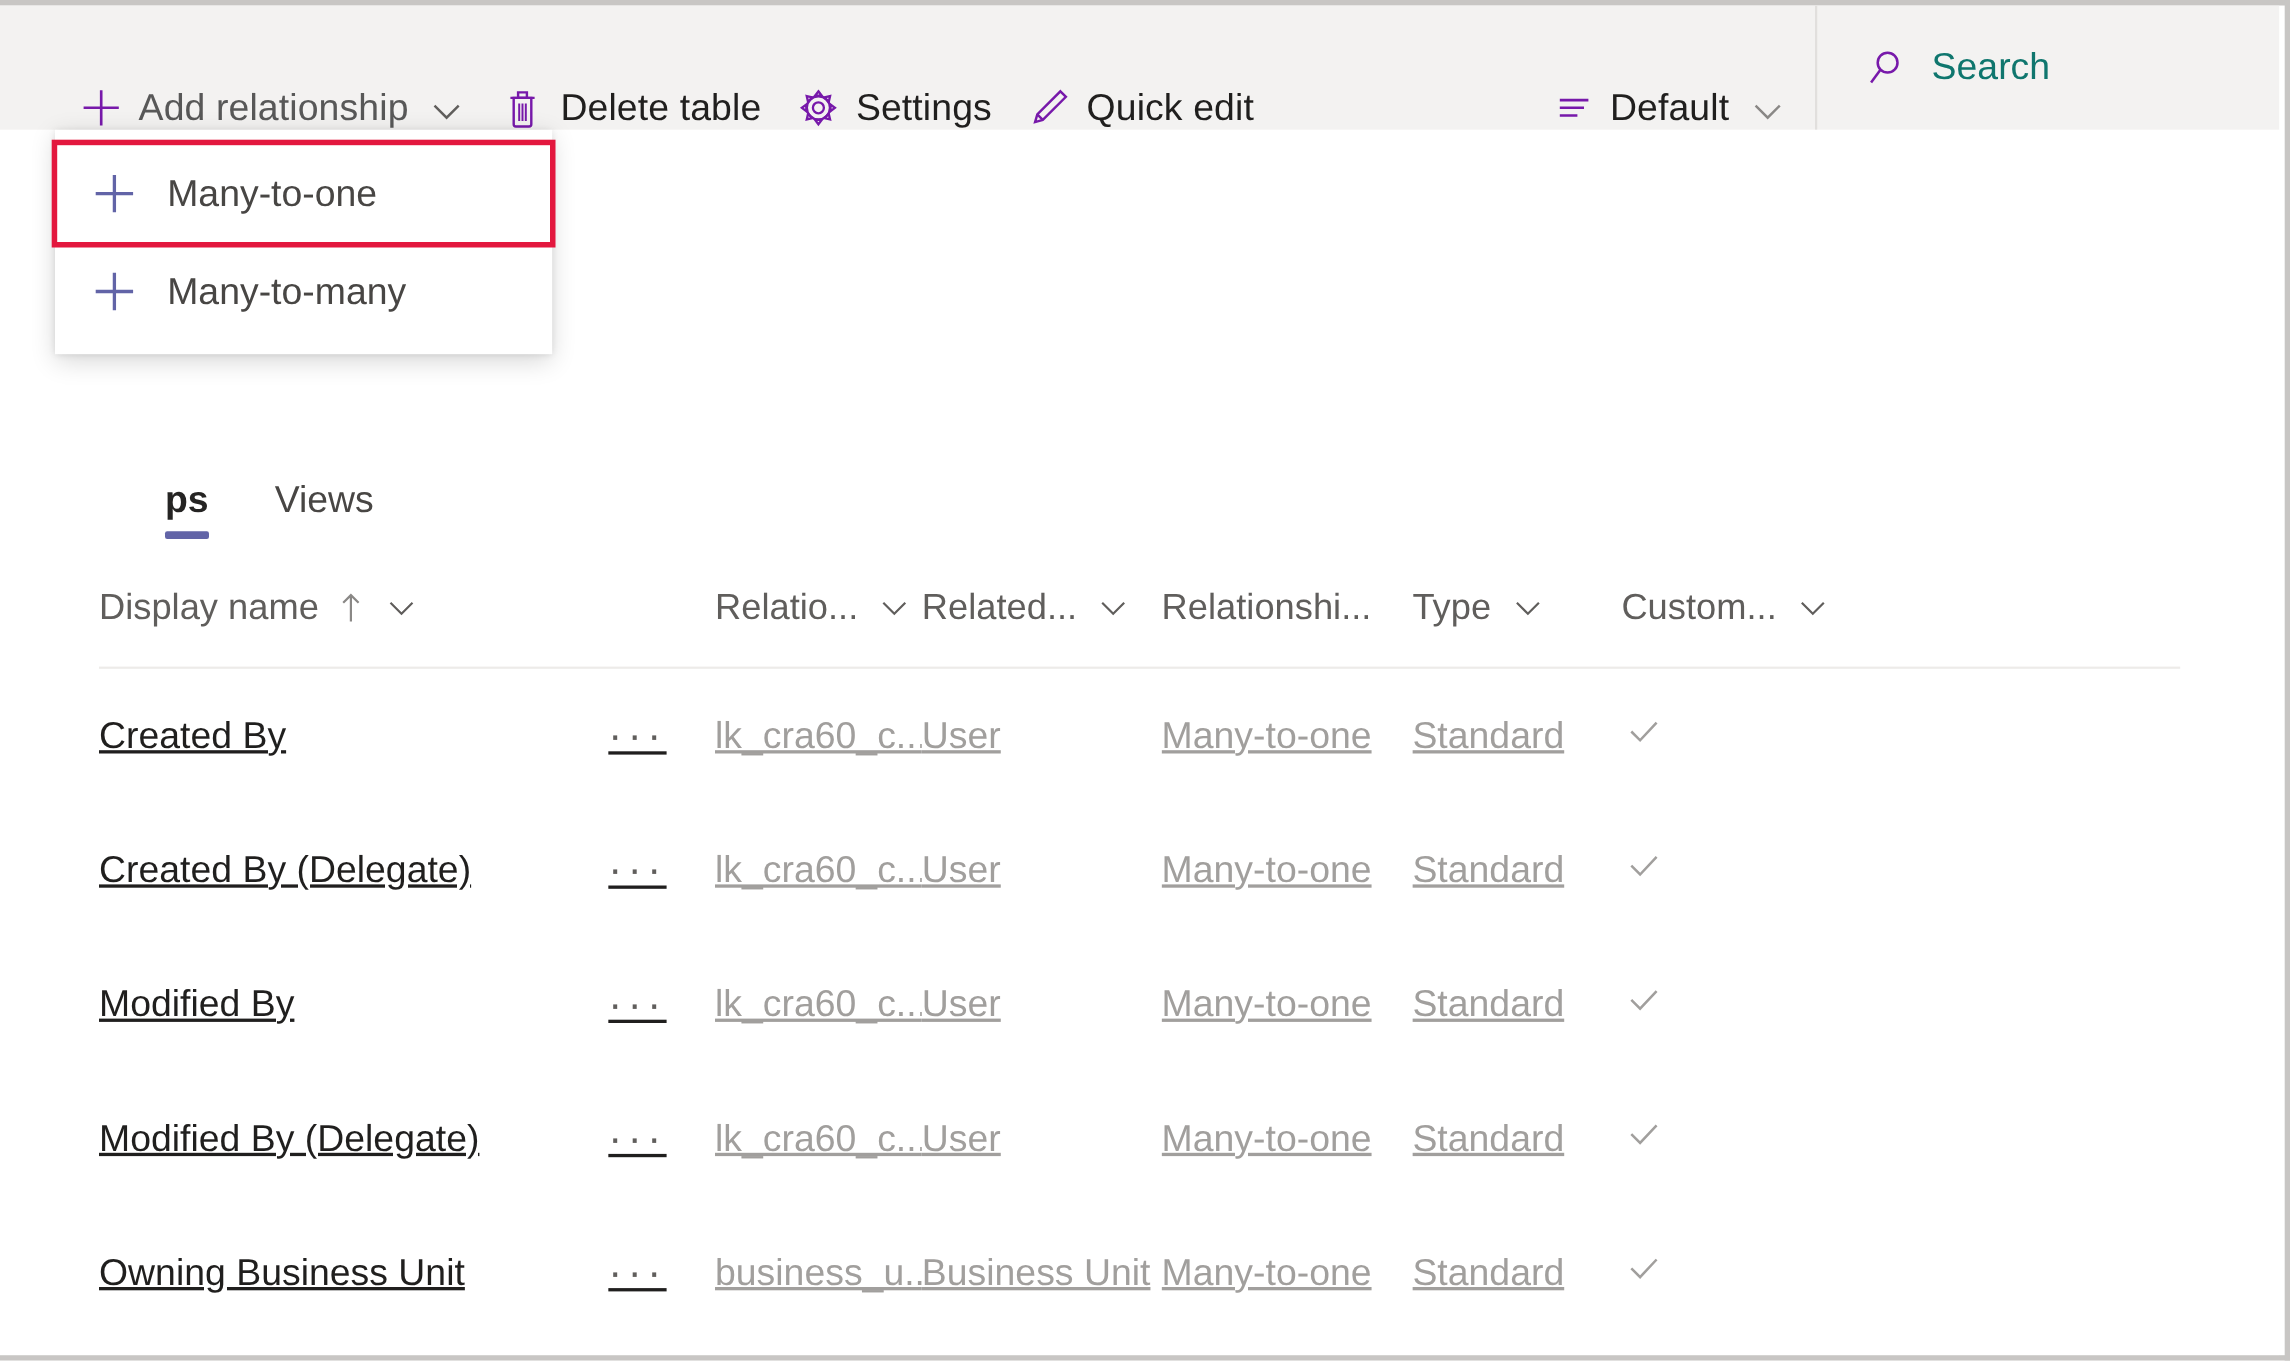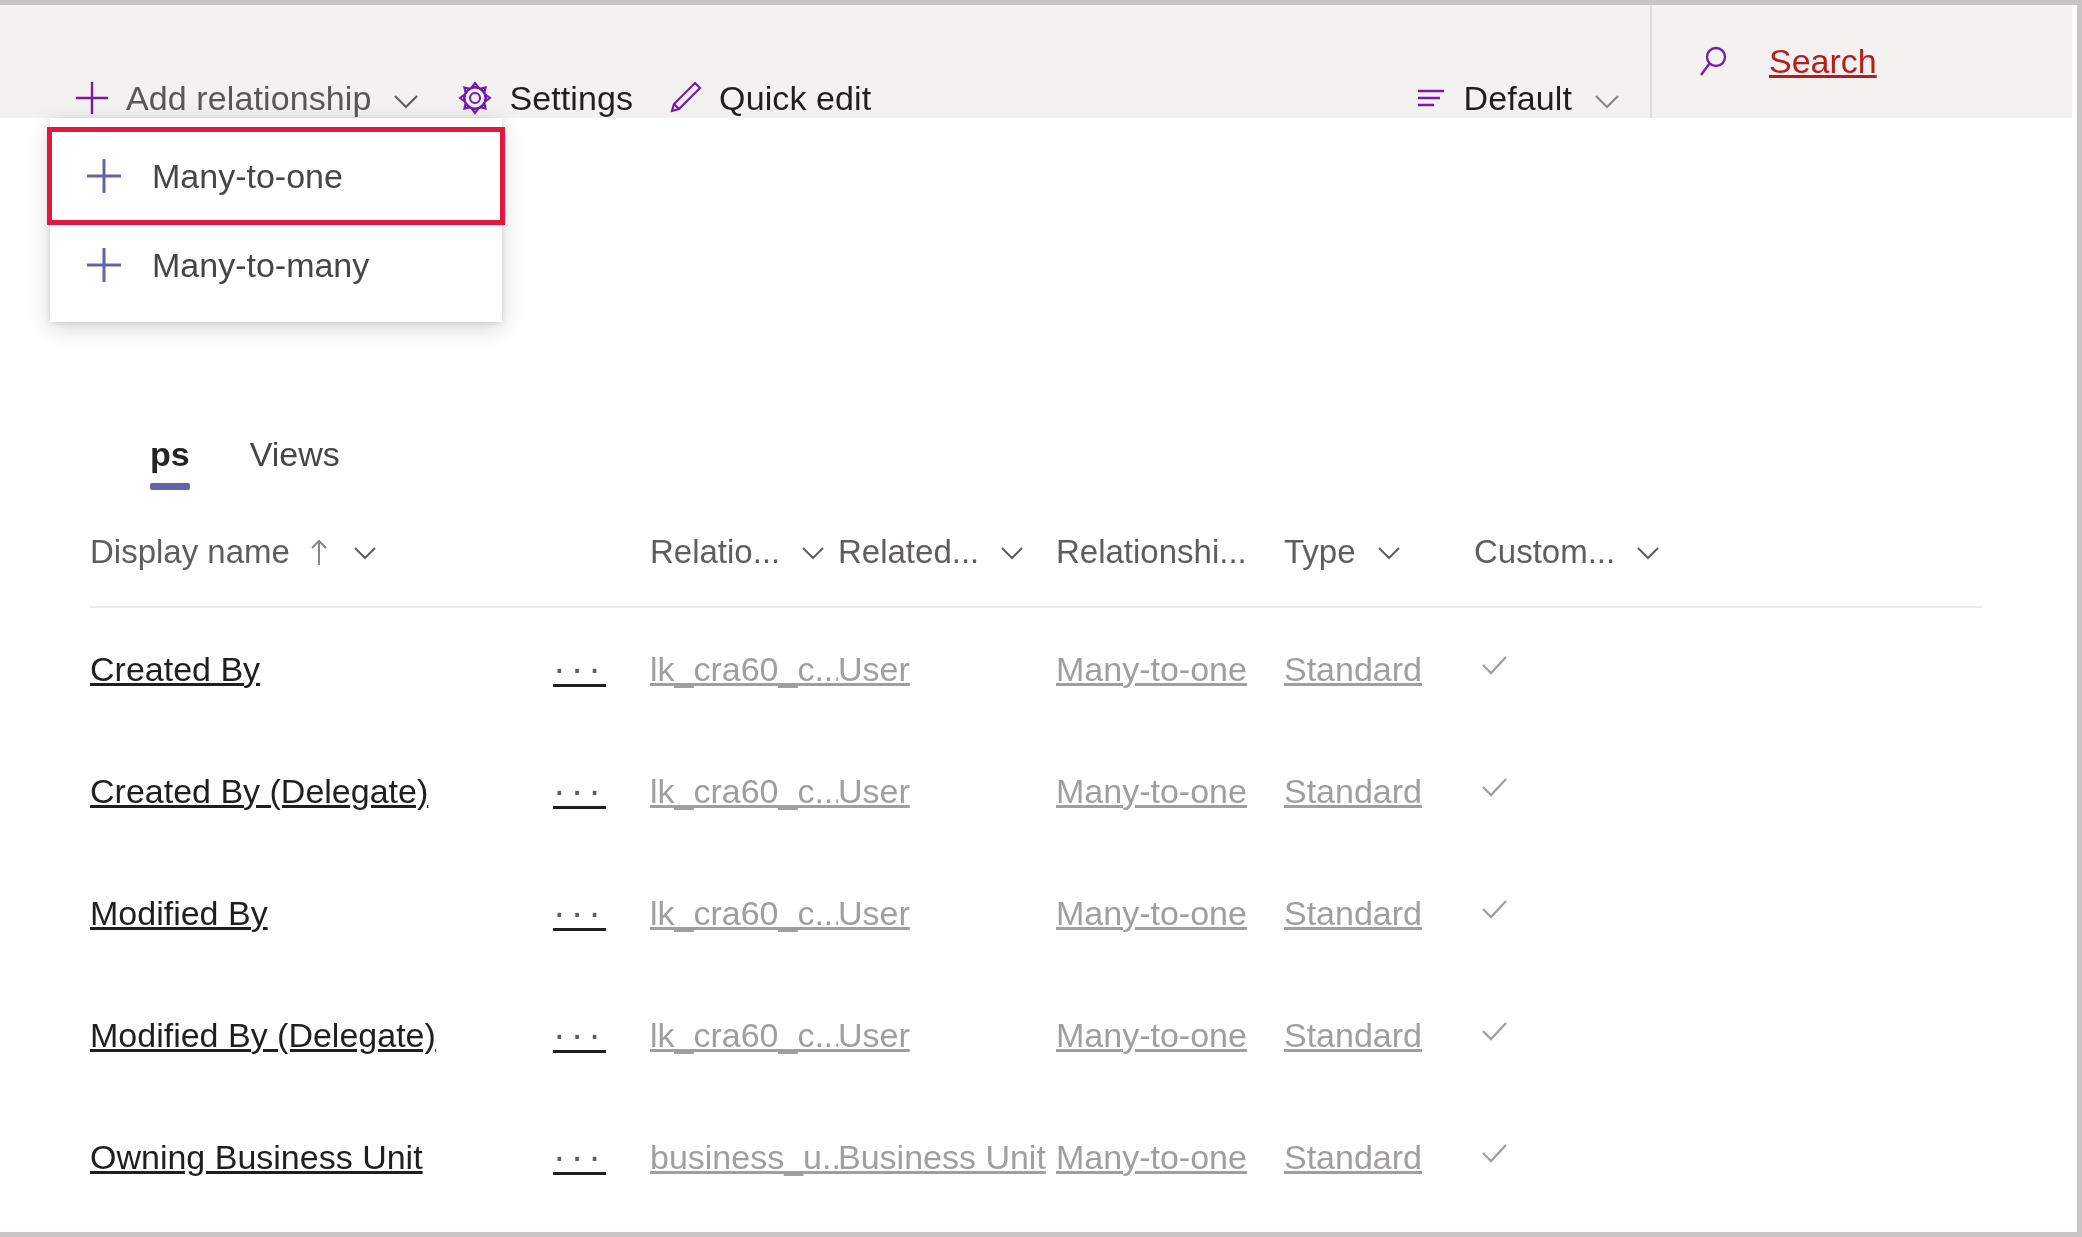--- a/index.html
+++ b/index.html
@@ -91,23 +91,22 @@
   .search-box {
     display: flex;
     align-items: center;
     height: 100%;
     padding: 0 28px 0 36px;
     min-width: 350px;
     cursor: text;
   }
   .search-ph {
     font-size: 34px;
-    color: #b91c1c;
-    margin-left: 35px;
-    text-decoration: underline;
+    color: #0f766e;
+    margin-left: 22px;
   }
 
   
   .content {
     position: absolute;
     left: 0;
     top: 113px;
     width: 2072px;
     bottom: 0;
     background: #ffffff;
@@ -301,20 +300,31 @@
           </svg>
         </span>
         <span class="cmd-label muted">Add relationship</span>
         <span class="cmd-caret">
           <svg width="34" height="34" viewBox="0 0 34 34">
             <path d="M6 12 L17 23 L28 12" stroke="#605e5c" stroke-width="2.2" fill="none"></path>
           </svg>
         </span>
       </div>
 
+      <div class="cmd-btn">
+        <span class="cmd-ico">
+          <svg width="40" height="40" viewBox="0 0 40 40">
+            <path d="M12 11 h16 v24 a2 2 0 0 1 -2 2 h-12 a2 2 0 0 1 -2 -2 z" stroke="#7719aa" stroke-width="2.2" fill="none"></path>
+            <path d="M9 11 h22" stroke="#7719aa" stroke-width="2.2" fill="none"></path>
+            <path d="M16 6 h8 v5 h-8 z" stroke="#7719aa" stroke-width="2.2" fill="none"></path>
+            <path d="M17 16 v16 M20 16 v16 M23 16 v16" stroke="#7719aa" stroke-width="1.8" fill="none"></path>
+          </svg>
+        </span>
+        <span class="cmd-label">Delete table</span>
+      </div>
 
       <div class="cmd-btn">
         <span class="cmd-ico">
           <svg width="40" height="40" viewBox="0 0 40 40">
             <g stroke="#7719aa" stroke-width="2.1" fill="none">
               <circle cx="20" cy="20" r="5"></circle>
               <path d="M20 5 l3 4 h-6 z"></path>
               <path d="M20 35 l3 -4 h-6 z"></path>
               <path d="M5 20 l4 3 v-6 z"></path>
               <path d="M35 20 l-4 3 v-6 z"></path>

